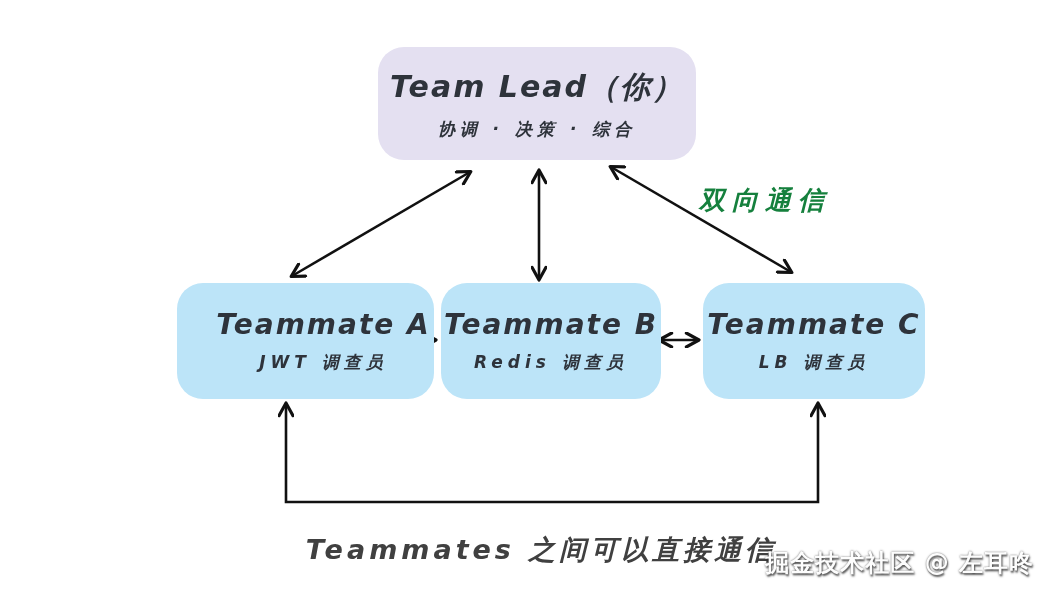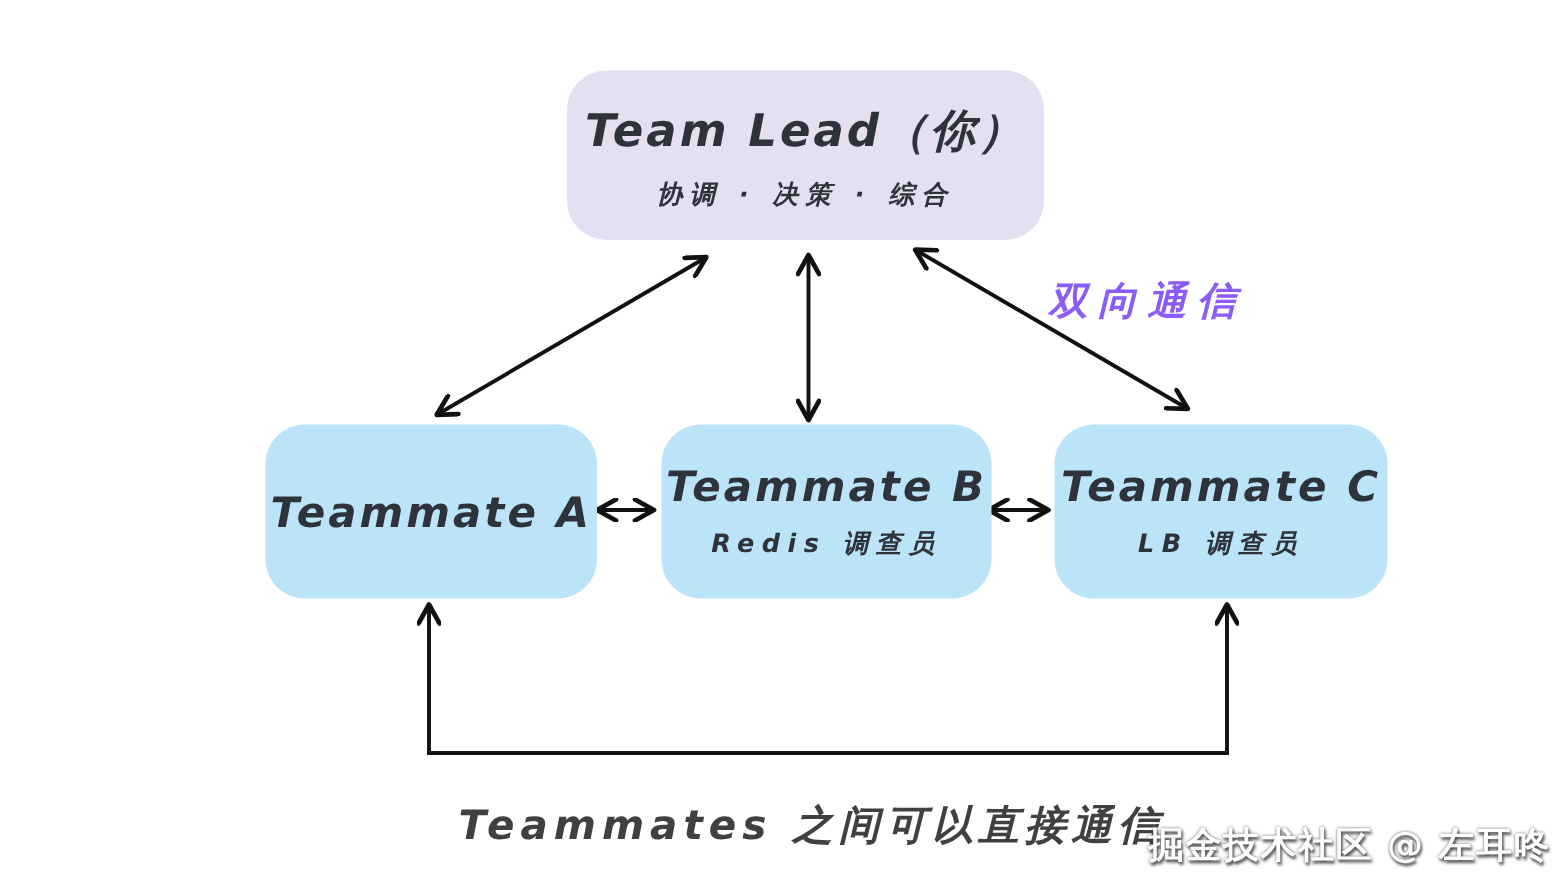--- a/index.html
+++ b/index.html
@@ -41,21 +41,21 @@
     width: 318px;
     height: 113px;
     background: #e4e0f1;
   }
   .node-teammate {
     top: 283px;
     width: 221px;
     height: 116px;
     background: #bce4f8;
   }
-  .node-a { left: 177px; }
+  .node-a { left: 177px; padding-left: 36px; }
   .node-b { left: 441px; width: 220px; }
   .node-c { left: 703px; width: 222px; }
   .node-title {
     font-size: 28px;
     font-weight: bold;
     letter-spacing: 2px;
     white-space: nowrap;
   }
   .node-lead .node-title { font-size: 30px; }
   .node-subtitle {
@@ -65,21 +65,21 @@
     white-space: nowrap;
   }
   .label-bidirectional {
     position: absolute;
     left: 699px;
     top: 183px;
     font-size: 26px;
     font-weight: bold;
     font-style: italic;
     letter-spacing: 7px;
-    color: #8b5cf6;
+    color: #15803d;
     white-space: nowrap;
   }
   .label-direct {
     position: absolute;
     left: 541px;
     top: 532px;
     transform: translateX(-50%);
     font-size: 27px;
     font-weight: bold;
     font-style: italic;
@@ -124,20 +124,21 @@
     <path d="M 286 404 L 286 502 L 818 502 L 818 404" fill="none" stroke="#111111" stroke-width="2.6" marker-start="url(#ah)" marker-end="url(#ah)"></path>
   </svg>
 
   <div class="node node-lead">
     <div class="node-title">Team Lead（你）</div>
     <div class="node-subtitle">协调 · 决策 · 综合</div>
   </div>
 
   <div class="node node-teammate node-a">
     <div class="node-title">Teammate A</div>
+    <div class="node-subtitle">JWT 调查员</div>
   </div>
 
   <div class="node node-teammate node-c">
     <div class="node-title">Teammate C</div>
     <div class="node-subtitle">LB 调查员</div>
   </div>
 
   <div class="node node-teammate node-b">
     <div class="node-title">Teammate B</div>
     <div class="node-subtitle">Redis 调查员</div>

